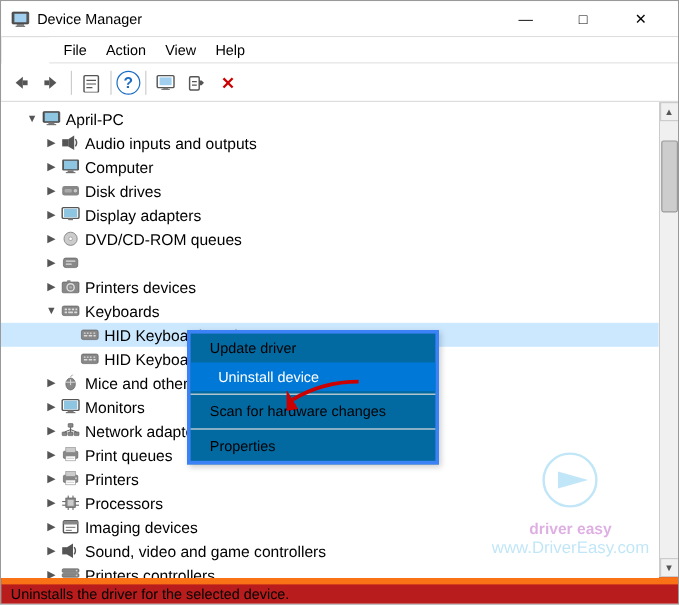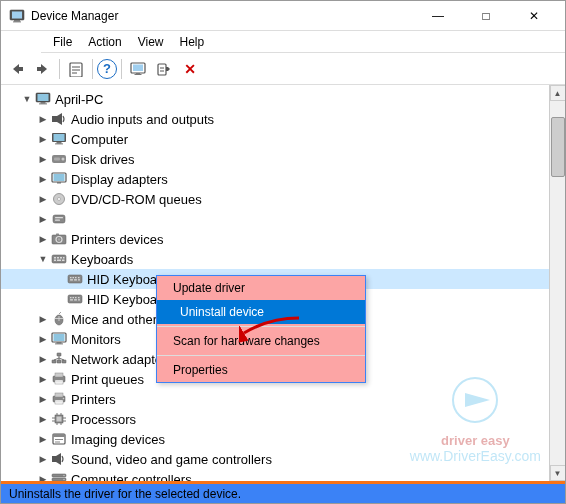--- a/index.html
+++ b/index.html
@@ -197,22 +197,22 @@
       background: #f0f0f0;
       border: 1px solid #ccc;
     }
 
     
     .context-menu {
       position: absolute;
       left: 155px;
       top: 190px;
       width: 210px;
-      background: #fca5a5;
-      border: 1px solid #3b82f6;
+      background: #0369a1;
+      border: 3px solid #3b82f6;
       box-shadow: 2px 2px 5px rgba(0,0,0,0.2);
       z-index: 100;
     }
 
     .context-menu-item {
       padding: 5px 16px;
       cursor: pointer;
       font-size: 12px;
       color: #000;
     }
@@ -229,22 +229,22 @@
 
     .context-menu-sep {
       height: 1px;
       background: #ddd;
       margin: 2px 0;
     }
 
     
     .status-bar {
       height: 22px;
-      background: #3b82f6;
-      border-top: 3px solid #f97316;
+      background: #b91c1c;
+      border-top: 6px solid #f97316;
       display: flex;
       align-items: center;
       padding: 0 8px;
     }
 
     .status-text {
       font-size: 12px;
       color: #000;
     }
 
@@ -603,21 +603,21 @@
         <span class="expand-btn">▶</span>
         <span class="tree-icon">
           <svg width="16" height="14" viewBox="0 0 16 14">
             <rect x="1" y="2" width="14" height="3" rx="1" fill="#888" stroke="#555" stroke-width="0.5"></rect>
             <rect x="1" y="6" width="14" height="3" rx="1" fill="#888" stroke="#555" stroke-width="0.5"></rect>
             <rect x="1" y="10" width="14" height="2.5" rx="1" fill="#888" stroke="#555" stroke-width="0.5"></rect>
             <circle cx="13" cy="3.5" r="0.7" fill="#ccc"></circle>
             <circle cx="13" cy="7.5" r="0.7" fill="#ccc"></circle>
           </svg>
         </span>
-        <span class="tree-label">Computer controllers</span>
+        <span class="tree-label">Printers controllers</span>
       </div>
 
       <div class="context-menu">
         <div class="context-menu-item">Update driver</div>
         <div class="context-menu-item selected">Uninstall device</div>
         <div class="context-menu-sep"></div>
         <div class="context-menu-item">Scan for hardware changes</div>
         <div class="context-menu-sep"></div>
         <div class="context-menu-item bold-item">Properties</div>
       </div>
@@ -646,18 +646,18 @@
   <div class="status-bar">
     <span class="status-text">Uninstalls the driver for the selected device.</span>
   </div>
 
   <div style="position:absolute; bottom:40px; right:25px; opacity:0.35; pointer-events:none; z-index:50;">
     <div style="text-align:center;">
       <svg width="80" height="60" viewBox="0 0 80 60">
         <circle cx="40" cy="25" r="22" fill="none" stroke="#4db8e8" stroke-width="2"></circle>
         <polygon points="30,18 55,25 30,32" fill="#4db8e8"></polygon>
       </svg>
-      <div style="font-size:13px; color:#b91c1c; font-weight:bold; margin-top:-5px;">driver easy</div>
+      <div style="font-size:13px; color:#a21caf; font-weight:bold; margin-top:-5px;">driver easy</div>
       <div style="font-size:14px; color:#4db8e8;">www.DriverEasy.com</div>
     </div>
   </div>
 
 </div>
 
 </body></html>

